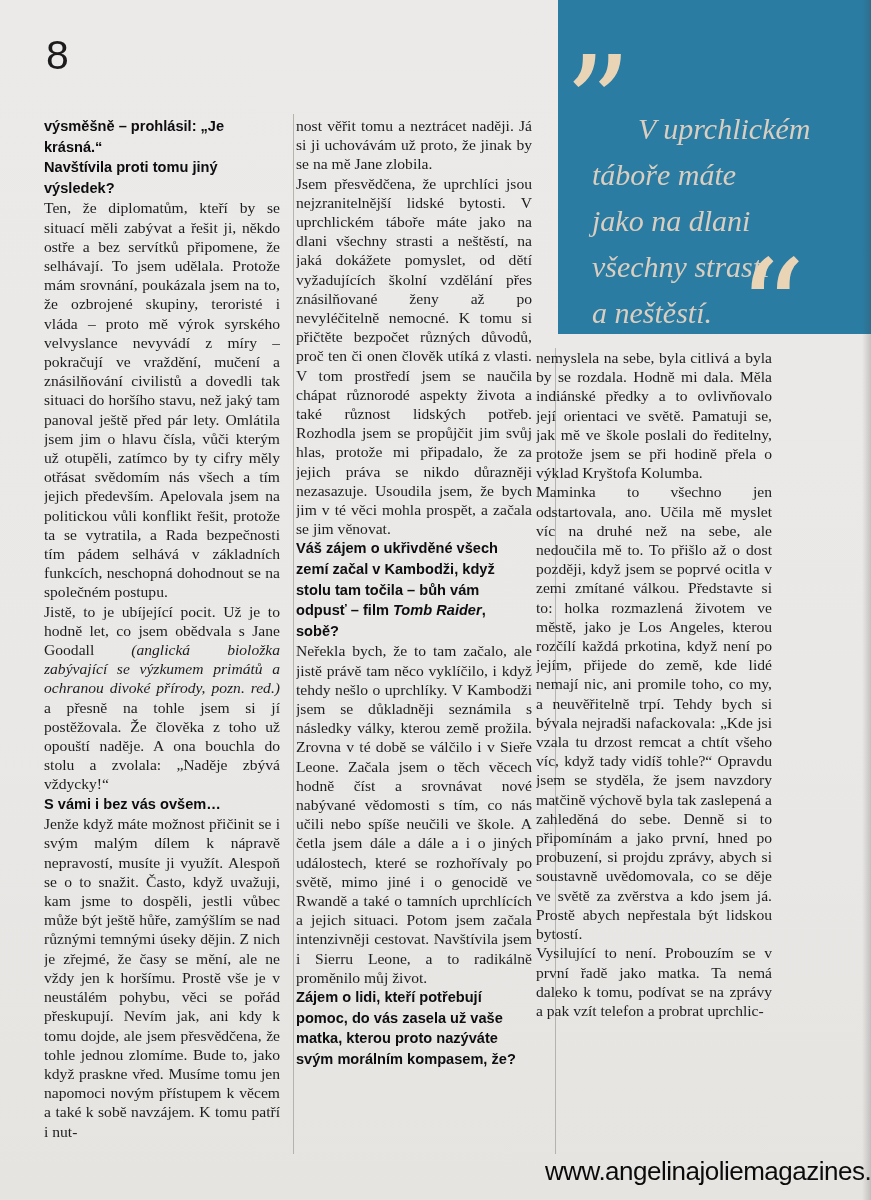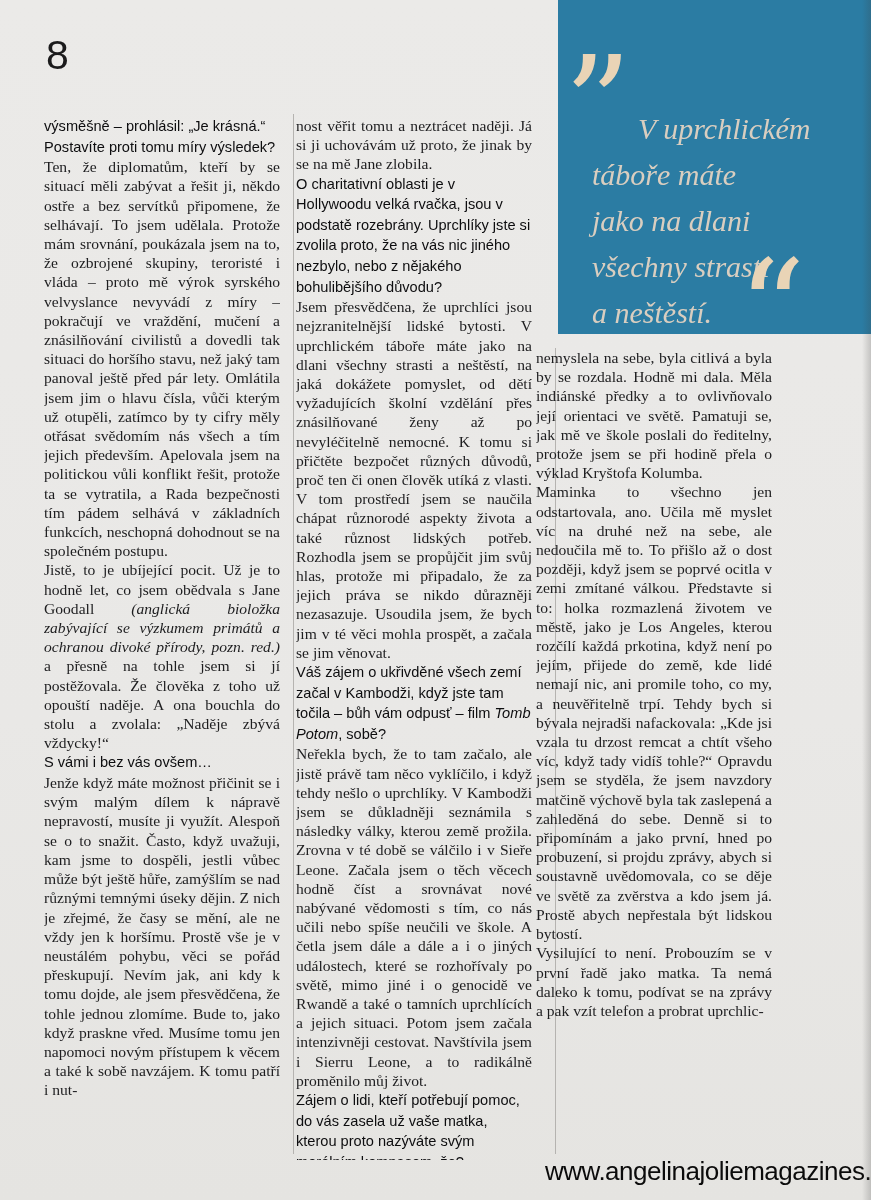--- a/index.html
+++ b/index.html
@@ -32,21 +32,21 @@
   .col-2 { left: 296px; }
   .col-3 { left: 536px; top: 348px; height: 812px; }
   .col p { margin: 0; }
   .col .a {
     font-family: "Liberation Serif", serif;
     font-size: 15.6px; line-height: 19.2px;
     text-align: justify; text-justify: inter-word;
   }
   .col .q {
     font-family: "Liberation Sans", sans-serif;
-    font-weight: 400; font-size: 14.6px; line-height: 20.6px;
+    font-weight: 700; font-size: 14.6px; line-height: 20.6px;
     color: #0d0d0f; text-align: left;
   }
   .it { font-style: italic; }
   .col-divider {
     position: absolute; width: 1px; background: #b5b3b0;
   }
   .divider-1 { left: 293px; top: 114px; height: 1040px; }
   .divider-2 { left: 555px; top: 348px; height: 806px; }
   
   .quote-box {
@@ -87,31 +87,30 @@
     <span class="quote-mark quote-open">”</span>
     <div class="quote-text">V uprchlickém<br>táboře máte<br>jako na dlani<br>všechny strasti<br>a neštěstí.</div>
     <span class="quote-mark quote-close">“</span>
   </div>
 
   <div class="col-divider divider-1"></div>
   <div class="col-divider divider-2"></div>
 
   <div class="col col-1">
       <p class="q"><span>výsměšně – prohlásil: „Je krásná.“</span></p>
-      <p class="q"><span>Postavíte proti tomu míry výsledek?</span></p>
+      <p class="q"><span>Navštívila proti tomu jiný výsledek?</span></p>
       <p class="a"><span>Ten, že diplomatům, kteří by se situací měli zabývat a řešit ji, někdo ostře a bez servítků připomene, že selhávají. To jsem udělala. Protože mám srovnání, poukázala jsem na to, že ozbrojené skupiny, teroristé i vláda – proto mě výrok syrského velvyslance nevyvádí z míry – pokračují ve vraždění, mučení a znásilňování civilistů a dovedli tak situaci do horšího stavu, než jaký tam panoval ještě před pár lety. Omlátila jsem jim o hlavu čísla, vůči kterým už otupěli, zatímco by ty cifry měly otřásat svědomím nás všech a tím jejich především. Apelovala jsem na politickou vůli konflikt řešit, protože ta se vytratila, a Rada bezpečnosti tím pádem selhává v základních funkcích, neschopná dohodnout se na společném postupu.</span></p>
       <p class="a"><span>Jistě, to je ubíjející pocit. Už je to hodně let, co jsem obědvala s Jane Goodall </span><span class="it">(anglická bioložka zabývající se výzkumem primátů a ochranou divoké přírody, pozn. red.)</span><span> a přesně na tohle jsem si jí postěžovala. Že člověka z toho už opouští naděje. A ona bouchla do stolu a zvolala: „Naděje zbývá vždycky!“</span></p>
       <p class="q"><span>S vámi i bez vás ovšem…</span></p>
       <p class="a"><span>Jenže když máte možnost přičinit se i svým malým dílem k nápravě nepravostí, musíte ji využít. Alespoň se o to snažit. Často, když uvažuji, kam jsme to dospěli, jestli vůbec může být ještě hůře, zamýšlím se nad různými temnými úseky dějin. Z nich je zřejmé, že časy se mění, ale ne vždy jen k horšímu. Prostě vše je v neustálém pohybu, věci se pořád přeskupují. Nevím jak, ani kdy k tomu dojde, ale jsem přesvědčena, že tohle jednou zlomíme. Bude to, jako když praskne vřed. Musíme tomu jen napomoci novým přístupem k věcem a také k sobě navzájem. K tomu patří i nut-</span></p>
     </div>
   <div class="col col-2">
       <p class="a"><span>nost věřit tomu a neztrácet naději. Já si ji uchovávám už proto, že jinak by se na mě Jane zlobila.</span></p>
-      <p class="q"><span>O charitativní oblasti je v Hollywoodu velká rvačka, jsou v podstatě rozebrány. Uprchlíky jste si zvolila proto, že na vás nic jiného nezbylo, nebo z nějakého bohulibějšího důvodu?</span></p>
       <p class="a"><span>Jsem přesvědčena, že uprchlíci jsou nejzranitelnější lidské bytosti. V uprchlickém táboře máte jako na dlani všechny strasti a neštěstí, na jaká dokážete pomyslet, od dětí vyžadujících školní vzdělání přes znásilňované ženy až po nevyléčitelně nemocné. K tomu si přičtěte bezpočet různých důvodů, proč ten či onen člověk utíká z vlasti. V tom prostředí jsem se naučila chápat různorodé aspekty života a také různost lidských potřeb. Rozhodla jsem se propůjčit jim svůj hlas, protože mi připadalo, že za jejich práva se nikdo důrazněji nezasazuje. Usoudila jsem, že bych jim v té věci mohla prospět, a začala se jim věnovat.</span></p>
-      <p class="q"><span>Váš zájem o ukřivděné všech zemí začal v Kambodži, když jste tam točila – bůh vám odpusť – film </span><span class="it">Tomb Potom</span><span>, sobě?</span></p>
+      <p class="q"><span>Váš zájem o ukřivděné všech zemí začal v Kambodži, když stolu tam točila – bůh vám odpusť – film </span><span class="it">Tomb Raider</span><span>, sobě?</span></p>
       <p class="a"><span>Neřekla bych, že to tam začalo, ale jistě právě tam něco vyklíčilo, i když tehdy nešlo o uprchlíky. V Kambodži jsem se důkladněji seznámila s následky války, kterou země prožila. Zrovna v té době se válčilo i v Sieře Leone. Začala jsem o těch věcech hodně číst a srovnávat nové nabývané vědomosti s tím, co nás učili nebo spíše neučili ve škole. A četla jsem dále a dále a i o jiných událostech, které se rozhořívaly po světě, mimo jiné i o genocidě ve Rwandě a také o tamních uprchlících a jejich situaci. Potom jsem začala intenzivněji cestovat. Navštívila jsem i Sierru Leone, a to radikálně proměnilo můj život.</span></p>
       <p class="q"><span>Zájem o lidi, kteří potřebují pomoc, do vás zasela už vaše matka, kterou proto nazýváte svým morálním kompasem, že?</span></p>
     </div>
   <div class="col col-3">
       <p class="a"><span>nemyslela na sebe, byla citlivá a byla by se rozdala. Hodně mi dala. Měla indiánské předky a to ovlivňovalo její orientaci ve světě. Pamatuji se, jak mě ve škole poslali do ředitelny, protože jsem se při hodině přela o výklad Kryštofa Kolumba.</span></p>
       <p class="a"><span>Maminka to všechno jen odstartovala, ano. Učila mě myslet víc na druhé než na sebe, ale nedoučila mě to. To přišlo až o dost později, když jsem se poprvé ocitla v zemi zmítané válkou. Představte si to: holka rozmazlená životem ve městě, jako je Los Angeles, kterou rozčílí každá prkotina, když není po jejím, přijede do země, kde lidé nemají nic, ani promile toho, co my, a neuvěřitelně trpí. Tehdy bych si bývala nejradši nafackovala: „Kde jsi vzala tu drzost remcat a chtít všeho víc, když tady vidíš tohle?“ Opravdu jsem se styděla, že jsem navzdory matčině výchově byla tak zaslepená a zahleděná do sebe. Denně si to připomínám a jako první, hned po probuzení, si projdu zprávy, abych si soustavně uvědomovala, co se děje ve světě za zvěrstva a kdo jsem já. Prostě abych nepřestala být lidskou bytostí.</span></p>
       <p class="a"><span>Vysilující to není. Probouzím se v první řadě jako matka. Ta nemá daleko k tomu, podívat se na zprávy a pak vzít telefon a probrat uprchlic-</span></p>
     </div>
 
   <div class="watermark">www.angelinajoliemagazines.com</div>

